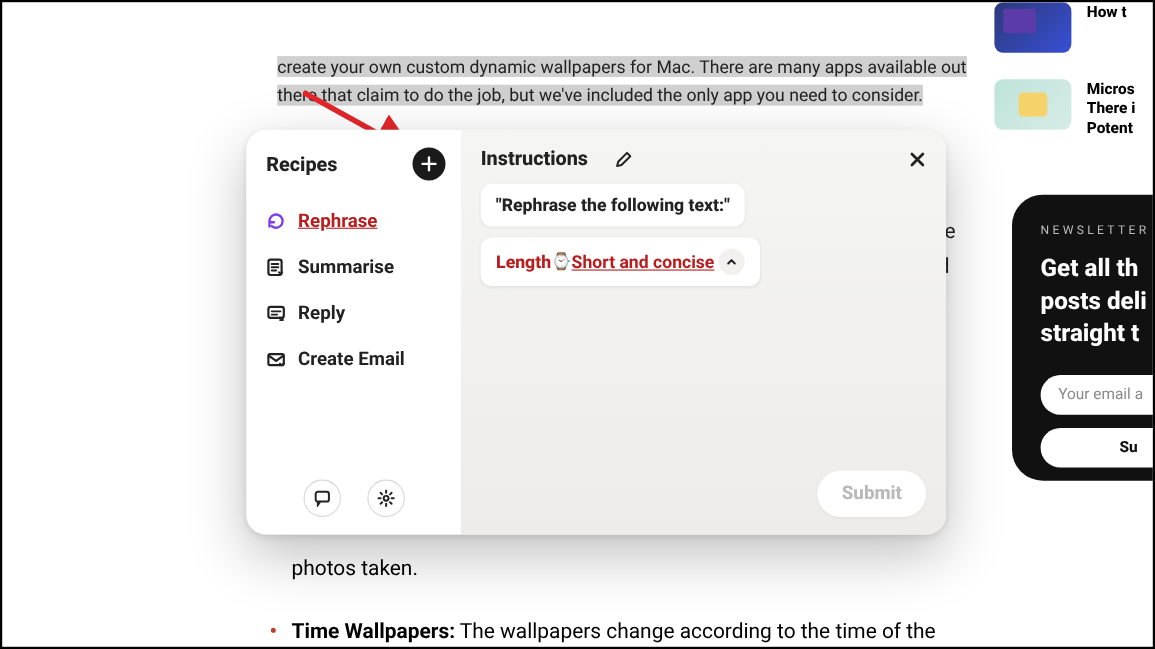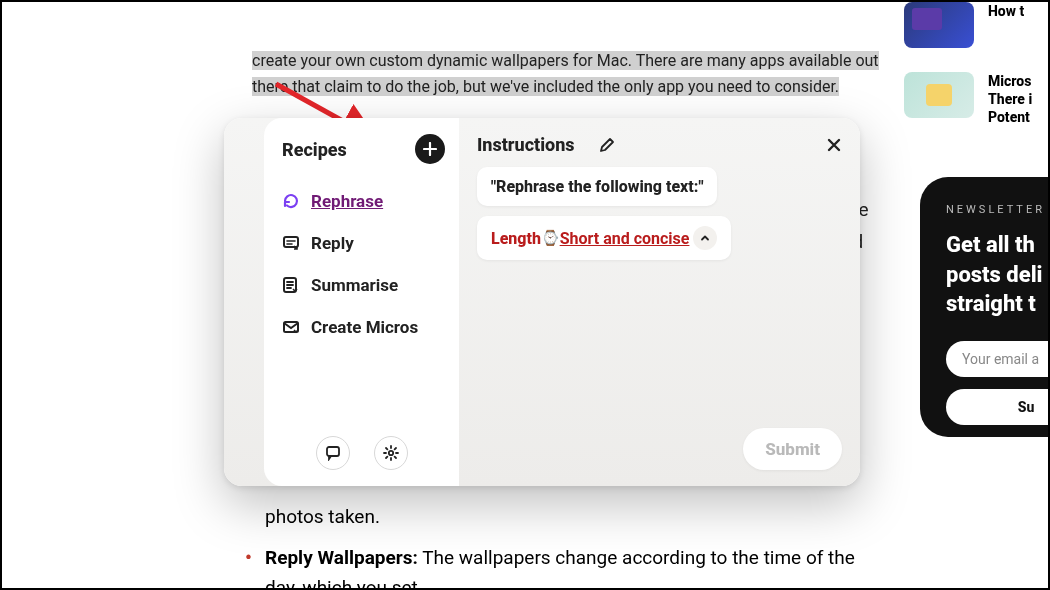--- a/index.html
+++ b/index.html
@@ -57,21 +57,20 @@
       position: absolute;
       left: 222px;
       top: 116px;
       width: 636px;
       height: 368px;
       background: linear-gradient(180deg, #f5f5f4 0%, #edecea 100%);
       border-radius: 18px;
       box-shadow: 0 18px 50px rgba(0,0,0,0.25), 0 2px 6px rgba(0,0,0,0.1);
       display: flex;
       overflow: hidden;
-      padding-left: 40px;
     }
     .popup-left {
       width: 195px;
       background: #fff;
       display: flex;
       flex-direction: column;
       border-top-left-radius: 18px;
       border-bottom-left-radius: 18px;
     }
     .popup-left-header {
@@ -107,21 +106,21 @@
       display: flex;
       align-items: center;
       gap: 11px;
       padding: 11px 18px;
       font-size: 17px;
       font-weight: 700;
       color: #222;
       cursor: pointer;
     }
     .recipe-item.active {
-      color: #701a75;
+      color: #b91c1c;
     }
     .recipe-item.active .recipe-label {
       text-decoration: underline;
     }
     .recipe-icon {
       width: 18px;
       height: 18px;
       display: flex;
       align-items: center;
       justify-content: center;
@@ -328,23 +327,23 @@
 <div class="article-text">
   <span class="highlighted">create your own custom dynamic wallpapers for Mac. There are many apps available out there that claim to do the job, but we've included the only app you need to consider.</span>
 </div>
 
 <div class="cutoff-right-text" style="top:196px">ate</div>
 <div class="cutoff-right-text" style="top:228px">nd</div>
 <div class="cutoff-right-text" style="top:414px">e</div>
 <div class="cutoff-right-text" style="top:446px">e</div>
 
 <div class="list-area">
-  <div style="margin-bottom:12px;">photos taken.</div>
+  <div style="margin-bottom:28px;">photos taken.</div>
   <div class="list-item">
-    <span class="bold">Reply Wallpapers:</span><span> The wallpapers change according to the time of the day, which you set.</span>
+    <span class="bold">Time Wallpapers:</span><span> The wallpapers change according to the time of the day, which you set.</span>
   </div>
 </div>
 
 <svg class="arrow" width="130" height="80">
   <defs>
     <marker id="arrowhead" markerWidth="8" markerHeight="8" refX="6" refY="4" orient="auto">
       <polygon points="0 0, 8 4, 0 8" fill="#e3262a"></polygon>
     </marker>
   </defs>
   <line x1="6" y1="6" x2="100" y2="58" stroke="#e3262a" stroke-width="5" marker-end="url(#arrowhead)"></line>
@@ -366,46 +365,46 @@
           <svg width="18" height="18" viewBox="0 0 18 18">
               <path d="M3 9a6 6 0 1 1 2 4.5" fill="none" stroke="#7b3ff2" stroke-width="2.2" stroke-linecap="round"></path>
               <path d="M3 14v-4h4" fill="none" stroke="#7b3ff2" stroke-width="2.2" stroke-linecap="round" stroke-linejoin="round"></path>
             </svg>
         </span>
         <span class="recipe-label">Rephrase</span>
       </li>
       <li class="recipe-item">
         <span class="recipe-icon">
           <svg width="18" height="18" viewBox="0 0 18 18">
-              <rect x="2" y="3" width="14" height="10" rx="2" fill="none" stroke="#222" stroke-width="2"></rect>
-              <path d="M5 7h8M5 10h5" stroke="#222" stroke-width="1.6" stroke-linecap="round"></path>
-              <path d="M14 12l3 3M17 12v3h-3" fill="none" stroke="#222" stroke-width="1.6" transform="translate(-2,0)"></path>
-            </svg>
-        </span>
-        <span class="recipe-label">Reply</span>
+              <rect x="2" y="2" width="12" height="14" rx="2" fill="none" stroke="#222" stroke-width="2"></rect>
+              <path d="M5 6h6M5 9h6M5 12h4" stroke="#222" stroke-width="1.8" stroke-linecap="round"></path>
+              <path d="M13 14l2 2 2-2" fill="none" stroke="#222" stroke-width="1.6" transform="translate(-2,-1)"></path>
+            </svg>
+        </span>
+        <span class="recipe-label">Summarise</span>
       </li>
       <li class="recipe-item">
         <span class="recipe-icon">
           <svg width="18" height="18" viewBox="0 0 18 18">
-              <rect x="2" y="2" width="12" height="14" rx="2" fill="none" stroke="#222" stroke-width="2"></rect>
-              <path d="M5 6h6M5 9h6M5 12h4" stroke="#222" stroke-width="1.8" stroke-linecap="round"></path>
-              <path d="M13 14l2 2 2-2" fill="none" stroke="#222" stroke-width="1.6" transform="translate(-2,-1)"></path>
-            </svg>
-        </span>
-        <span class="recipe-label">Summarise</span>
+              <rect x="2" y="3" width="14" height="10" rx="2" fill="none" stroke="#222" stroke-width="2"></rect>
+              <path d="M5 7h8M5 10h5" stroke="#222" stroke-width="1.6" stroke-linecap="round"></path>
+              <path d="M14 12l3 3M17 12v3h-3" fill="none" stroke="#222" stroke-width="1.6" transform="translate(-2,0)"></path>
+            </svg>
+        </span>
+        <span class="recipe-label">Reply</span>
       </li>
       <li class="recipe-item">
         <span class="recipe-icon">
           <svg width="18" height="18" viewBox="0 0 18 18">
               <rect x="2" y="4" width="14" height="10" rx="1.5" fill="none" stroke="#222" stroke-width="2"></rect>
               <path d="M2 5l7 5 7-5" fill="none" stroke="#222" stroke-width="2"></path>
               <path d="M14 13l2 2 2-2" fill="none" stroke="#222" stroke-width="1.6" transform="translate(-2,-1)"></path>
             </svg>
         </span>
-        <span class="recipe-label">Create Micros</span>
+        <span class="recipe-label">Create Email</span>
       </li>
     </ul>
     <div class="popup-left-footer">
       <div class="footer-icon-btn">
         <svg width="16" height="16" viewBox="0 0 16 16">
             <rect x="2" y="2" width="12" height="9" rx="2" fill="none" stroke="#222" stroke-width="1.8"></rect>
             <path d="M6 11l-2 3v-3" fill="none" stroke="#222" stroke-width="1.8"></path>
           </svg>
       </div>
       <div class="footer-icon-btn">

